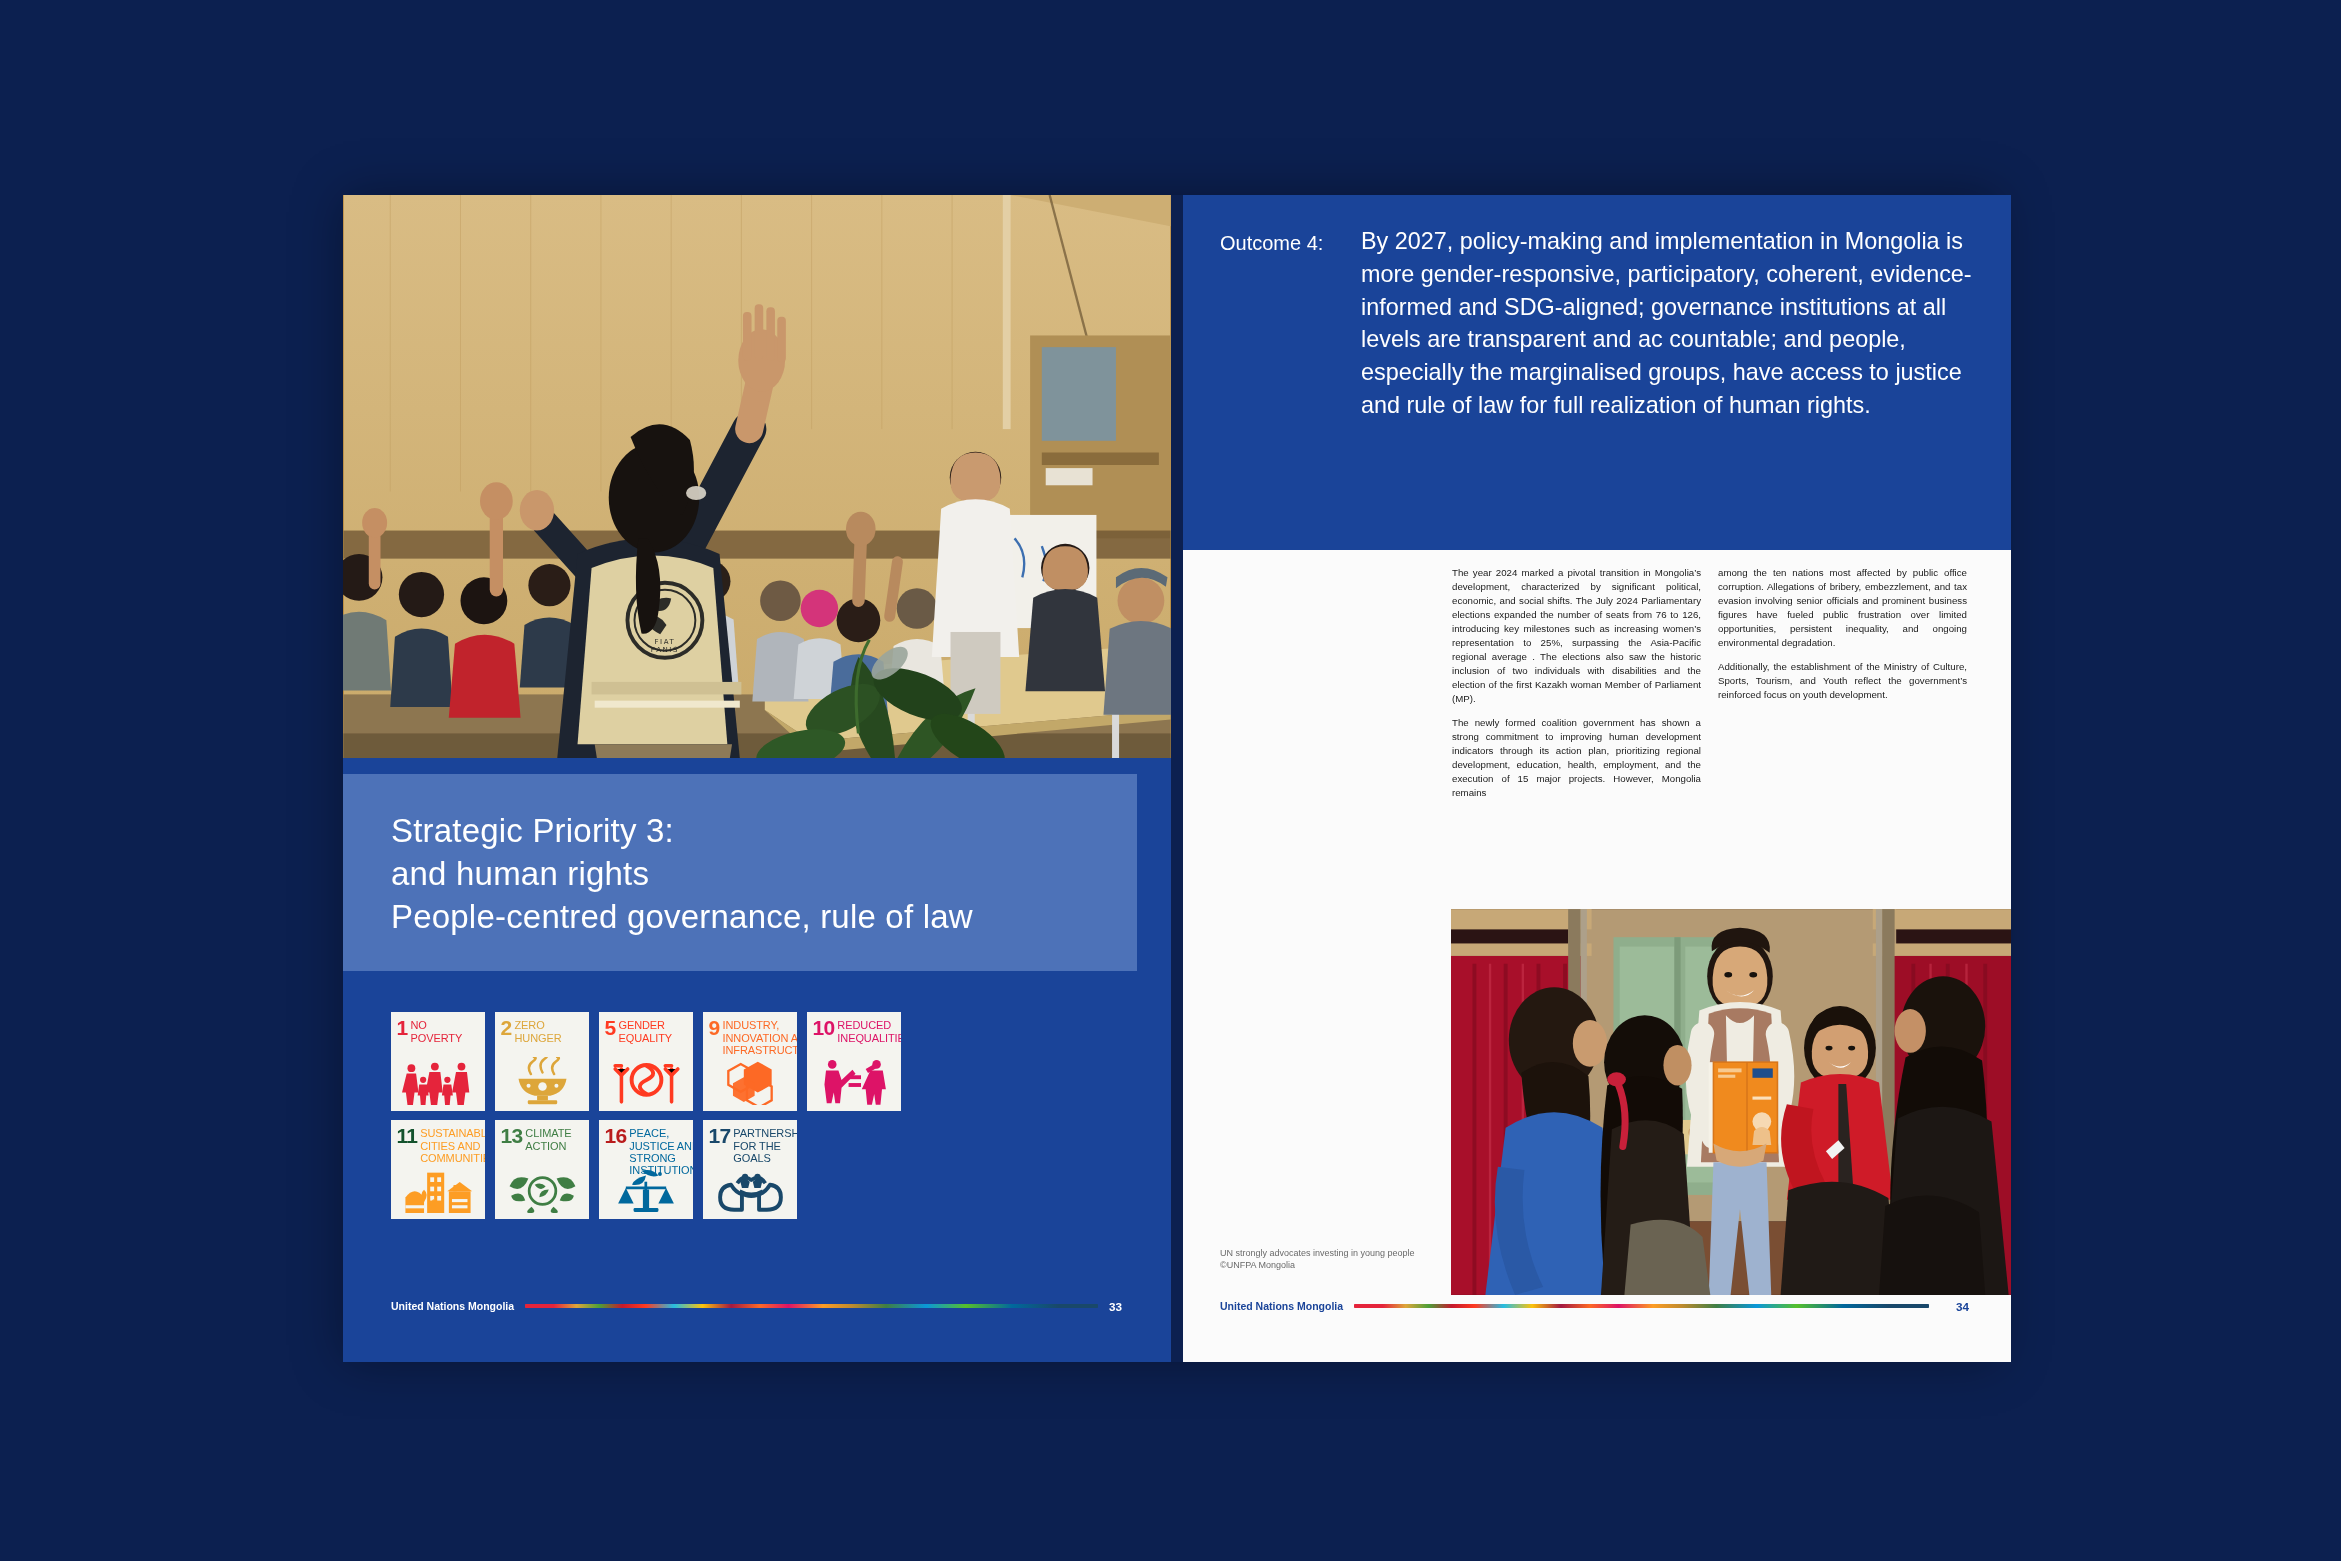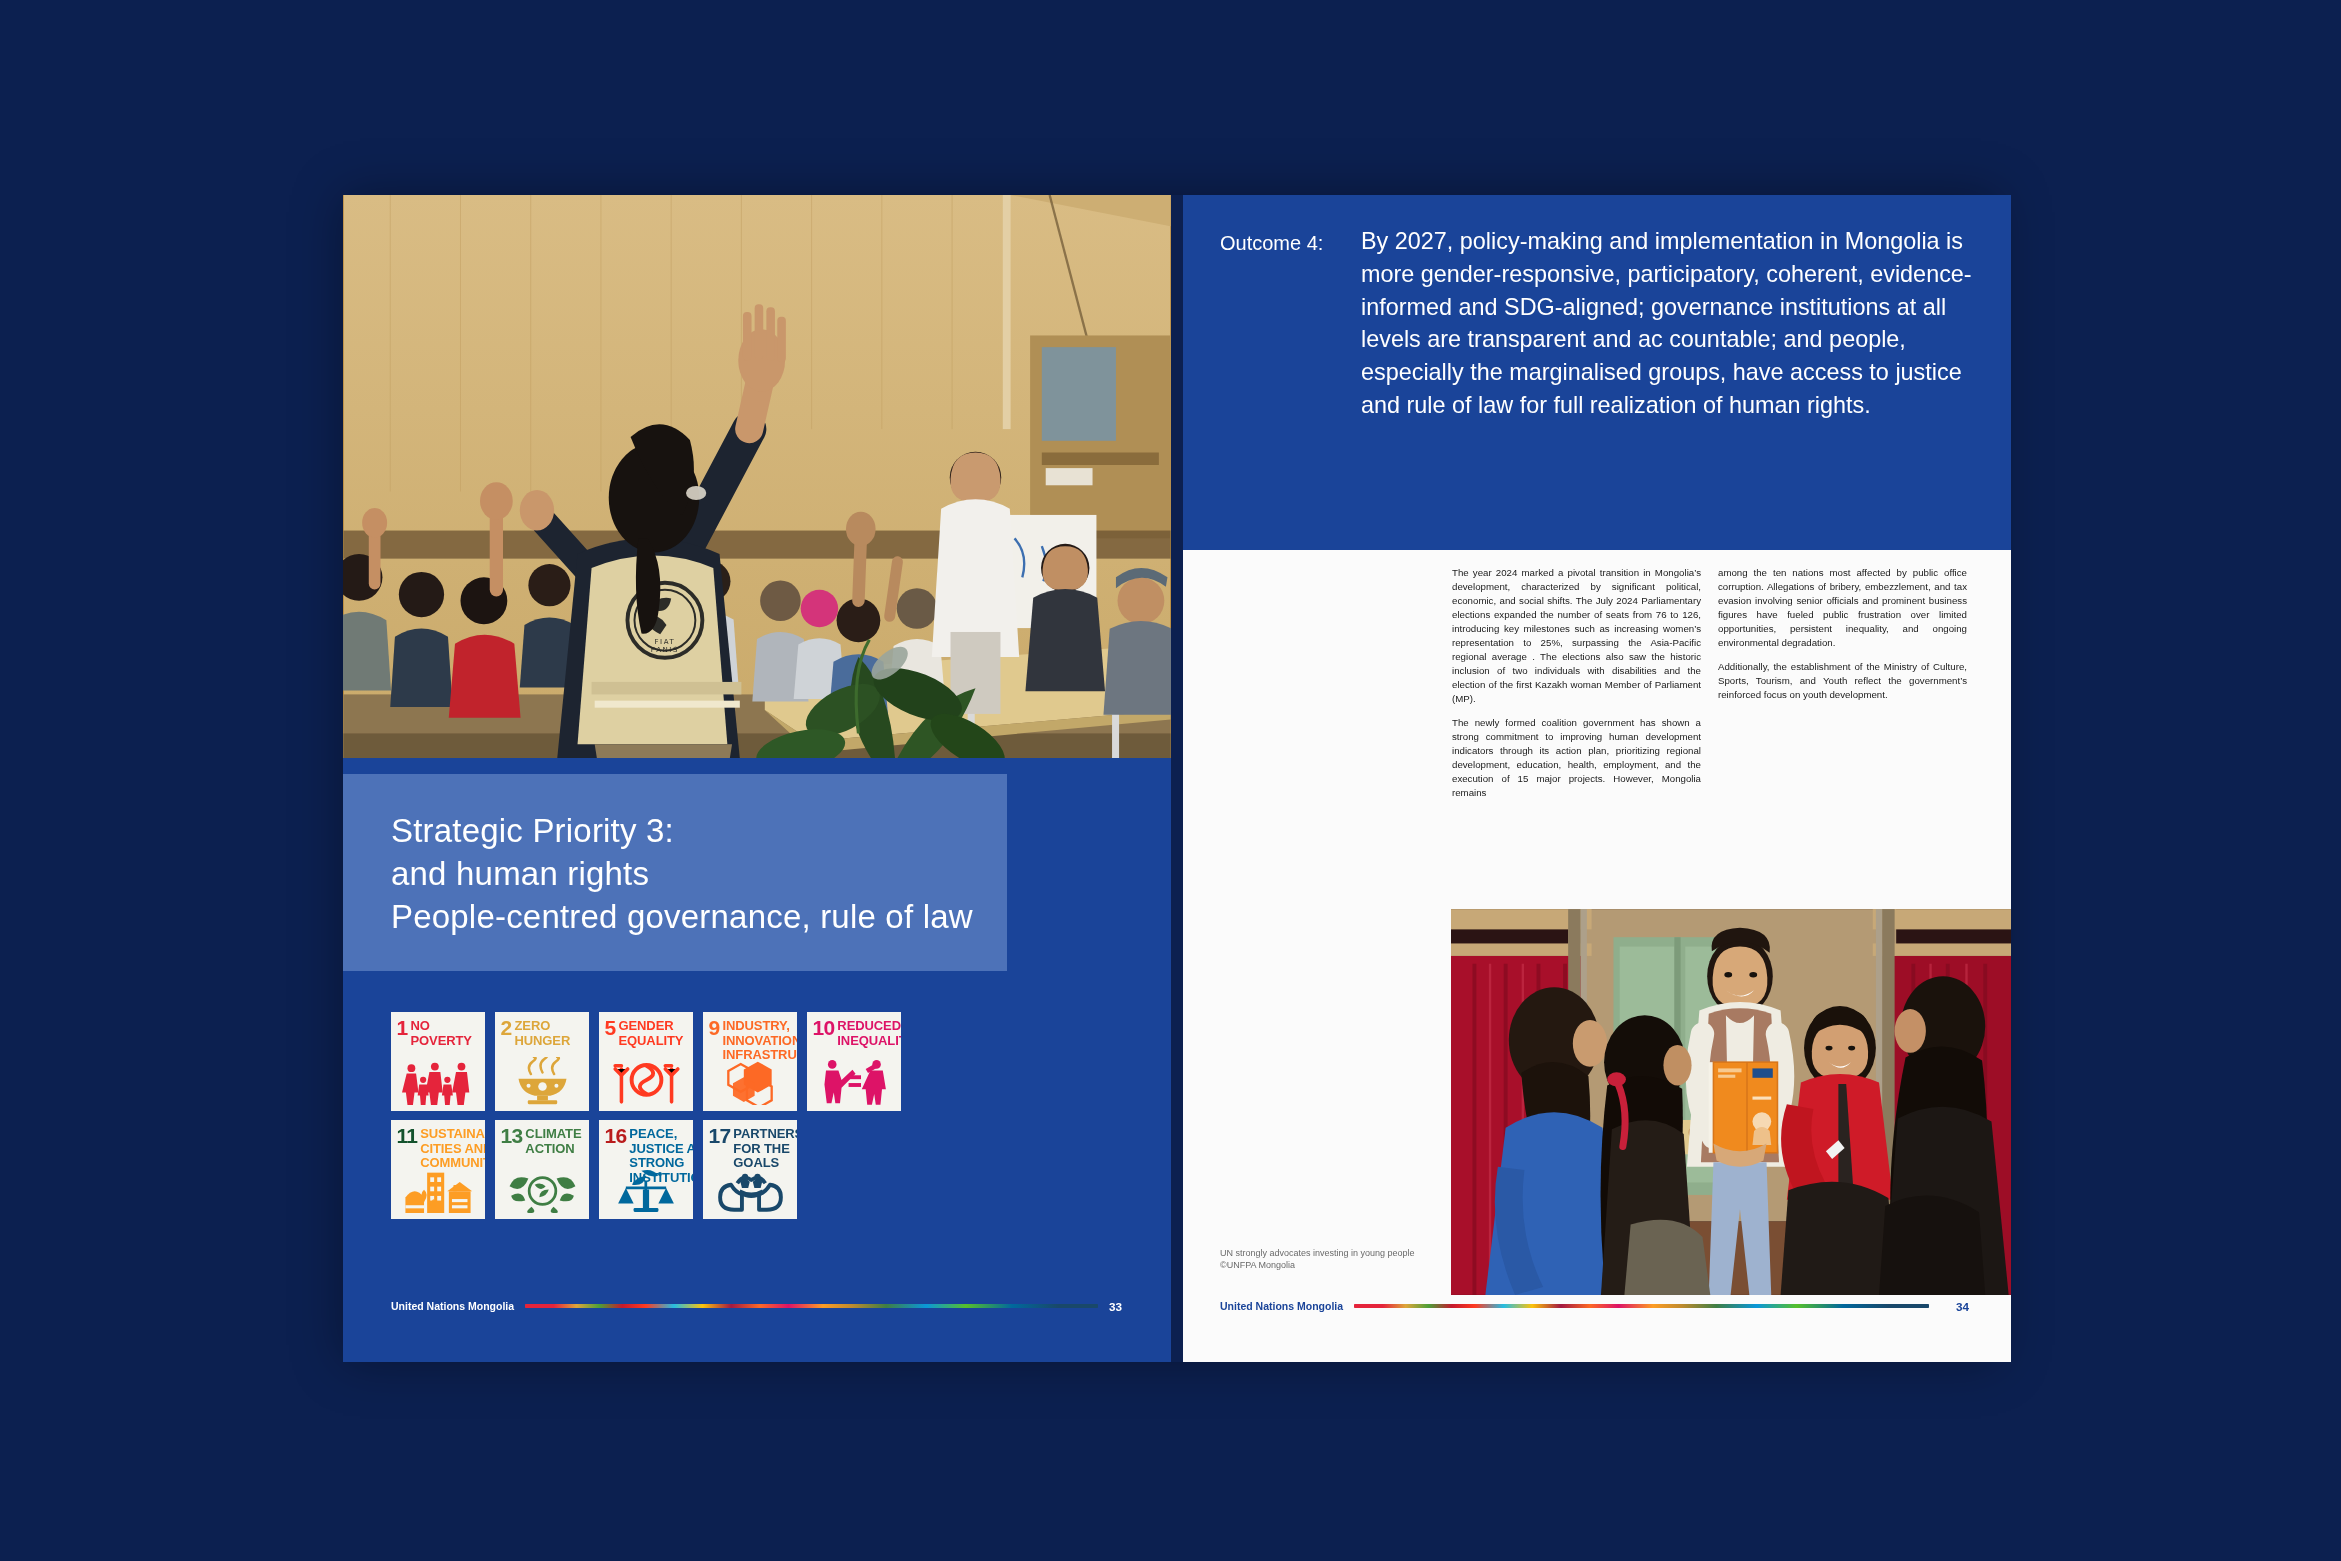--- a/index.html
+++ b/index.html
@@ -25,21 +25,21 @@
     overflow: hidden;
   }
   #photo-meeting {
     position: absolute; left: 0; top: 0; width: 828px; height: 563px;
     overflow: hidden;
     background: #a16207;
   }
   #photo-meeting svg { display:block; width:828px; height:579px; }
 
   #priority-band {
-    position: absolute; left: 0; top: 579px; width: 664px; height: 197px;
+    position: absolute; left: 0; top: 579px; width: 794px; height: 197px;
     background: #4d72b8;
   }
   #priority-heading {
     position: absolute; left: 48px; top: 36px; width: 734px;
     color: #ffffff;
     font-size: 33px; line-height: 1.30; font-weight: 500;
     letter-spacing: 0.2px;
   }
   #priority-heading .ln { display: block; }
 
@@ -53,21 +53,21 @@
 
   .sdg-tile {
     width: 94px; height: 99px;
     background: #f4f4ef;
     position: relative;
     overflow: hidden;
     box-sizing: border-box;
   }
   .sdg-head { position: absolute; left: 5.5px; top: 5.5px; right: 3.9px; display: flex; align-items: flex-start; gap: 3.1px; }
   .sdg-num { font-size: 21px; font-weight: 700; line-height: 0.92; letter-spacing: -0.8px; }
-  .sdg-title { font-size: 13px; font-weight: 700; line-height: 1.13; letter-spacing: -0.1px; text-transform: uppercase; padding-top: 1.6px; }
+  .sdg-title { font-size: 11px; font-weight: 400; line-height: 1.13; letter-spacing: -0.1px; text-transform: uppercase; padding-top: 1.6px; }
   .sdg-glyph { position: absolute; left: 0; right: 0; bottom: 6.2px; display: flex; justify-content: center; align-items: flex-end; height: 50px; }
   .sdg-glyph svg { display:block; }
 
   
   #footer-left { position: absolute; left: 48px; top: 1101px; width: 731px; height: 20px; display: flex; align-items: center; }
   #footer-left .fl-label { color: #ffffff; font-size: 10.5px; font-weight: 600; white-space: nowrap; }
   .rainbow { flex: 1; height: 3.9px; margin: 0 11px; border-radius: 0.8px;
     background: linear-gradient(to right,
       #e5243b 0%, #e5243b 5%, #dda63a 9%, #4c9f38 13%, #c5192d 17%,
       #ff3a21 21%, #26bde2 26%, #fcc30b 31%, #a21942 36%, #fd6925 41%,

